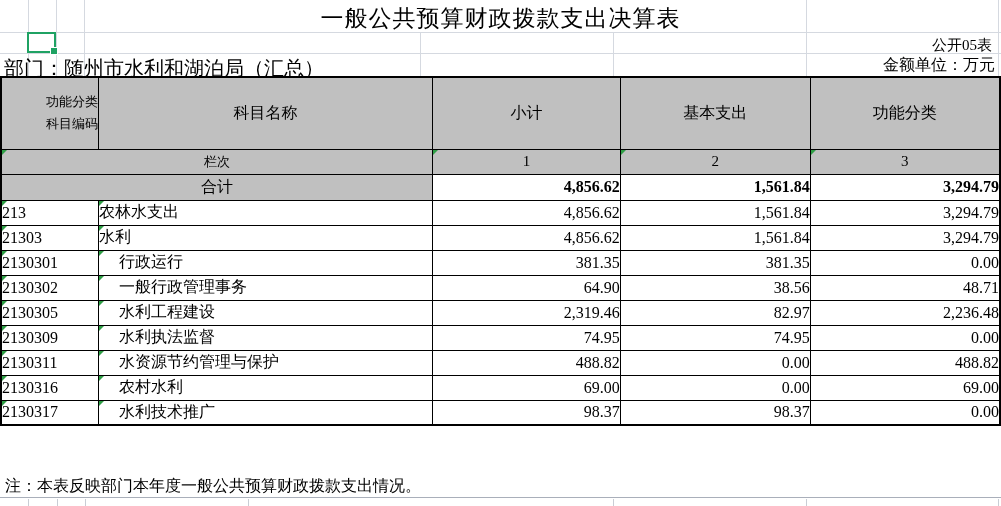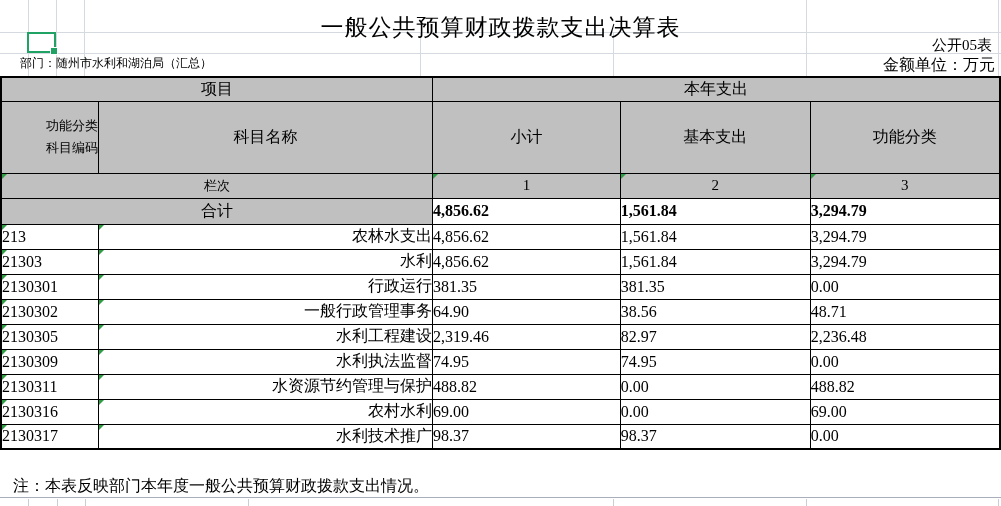--- a/index.html
+++ b/index.html
@@ -4,49 +4,49 @@
 <style>
   html,body{margin:0;padding:0;}
   body{
     width:1001px;height:506px;position:relative;overflow:hidden;background:#ffffff;
     font-family:"Liberation Serif","DejaVu Serif",serif;color:#000;
   }
   
   .vgrid{position:absolute;width:1px;background:#d5d9e0;}
   .hgrid{position:absolute;height:1px;background:#d5d9e0;}
   
-  .sheet-title{position:absolute;left:0;top:12px;width:1001px;text-align:center;
+  .sheet-title{position:absolute;left:0;top:3px;width:1001px;text-align:center;
     font-size:23px;letter-spacing:1px;white-space:nowrap;}
   .form-no{position:absolute;right:9px;top:36px;font-size:15px;}
-  .dept{position:absolute;left:20px;top:55px;font-size:12px;}
+  .dept{position:absolute;left:4px;top:55px;font-size:20px;}
   .unit{position:absolute;right:6px;top:55px;font-size:16px;}
   
   .sel{position:absolute;left:27px;top:32px;width:29px;height:21px;box-sizing:border-box;
     border:2px solid #1fa263;}
   .sel .handle{position:absolute;right:-4px;bottom:-4px;width:6px;height:6px;
     background:#1fa263;border:1px solid #fff;}
   
   table.budget{position:absolute;left:0;top:76px;border-collapse:collapse;table-layout:fixed;
     border:2px solid #000;}
   table.budget td{border:1px solid #000;position:relative;overflow:hidden;white-space:nowrap;
     font-size:16px;padding:0;}
   td.gray{background:#c0c0c0;}
   td.center{text-align:center;}
-  td.num{text-align:left;padding-right:5px;}
+  td.num{text-align:right;padding-right:5px;}
   td.code{padding-left:2px;margin-left:48px;}
-  td.name{padding-left:3px;text-align:right;}
+  td.name{padding-left:3px;}
   td.name.indent{padding-left:20px;}
   td.bold{font-weight:bold;}
   .code2line{line-height:22px;font-size:13px;text-align:center;padding-left:44px;}
   
   .tri{position:absolute;top:0;left:0;width:0;height:0;
     border-top:5px solid #2e9e45;border-right:5px solid transparent;}
   
   .note{position:absolute;left:0;top:474px;width:1001px;height:24px;line-height:24px;
-    padding-left:13px;box-sizing:border-box;font-size:16px;border-bottom:1px solid #a9afba;}
+    padding-left:5px;box-sizing:border-box;font-size:16px;border-bottom:1px solid #a9afba;}
   .bgrid{position:absolute;top:499px;height:7px;width:1px;background:#c9cdd5;}
 </style>
 </head>
 <body>
 
 <div class="vgrid" style="left:28px;top:0;height:76px;"></div>
 <div class="vgrid" style="left:56px;top:0;height:76px;"></div>
 <div class="vgrid" style="left:84px;top:0;height:76px;"></div>
 <div class="vgrid" style="left:420px;top:32px;height:44px;"></div>
 <div class="vgrid" style="left:613px;top:32px;height:44px;"></div>
@@ -66,24 +66,20 @@
 
 <table class="budget">
   <colgroup>
     <col style="width:84px">
       <col style="width:338px">
       <col style="width:191px">
     <col style="width:193px">
       <col style="width:193px">
   </colgroup>
   <tbody>
-      <tr style="height:24px">
-    <td colspan="2" class="gray center">项目</td>
-    <td colspan="3" class="gray center">本年支出</td>
-  </tr>
   <tr style="height:72px">
     <td class="gray">
       <div class="code2line">功能分类</div>
       <div class="code2line">科目编码</div>
     </td>
     <td class="gray center">科目名称</td>
     <td class="gray center">小计</td>
     <td class="gray center">基本支出</td>
     <td class="gray center">功能分类</td>
   </tr>

